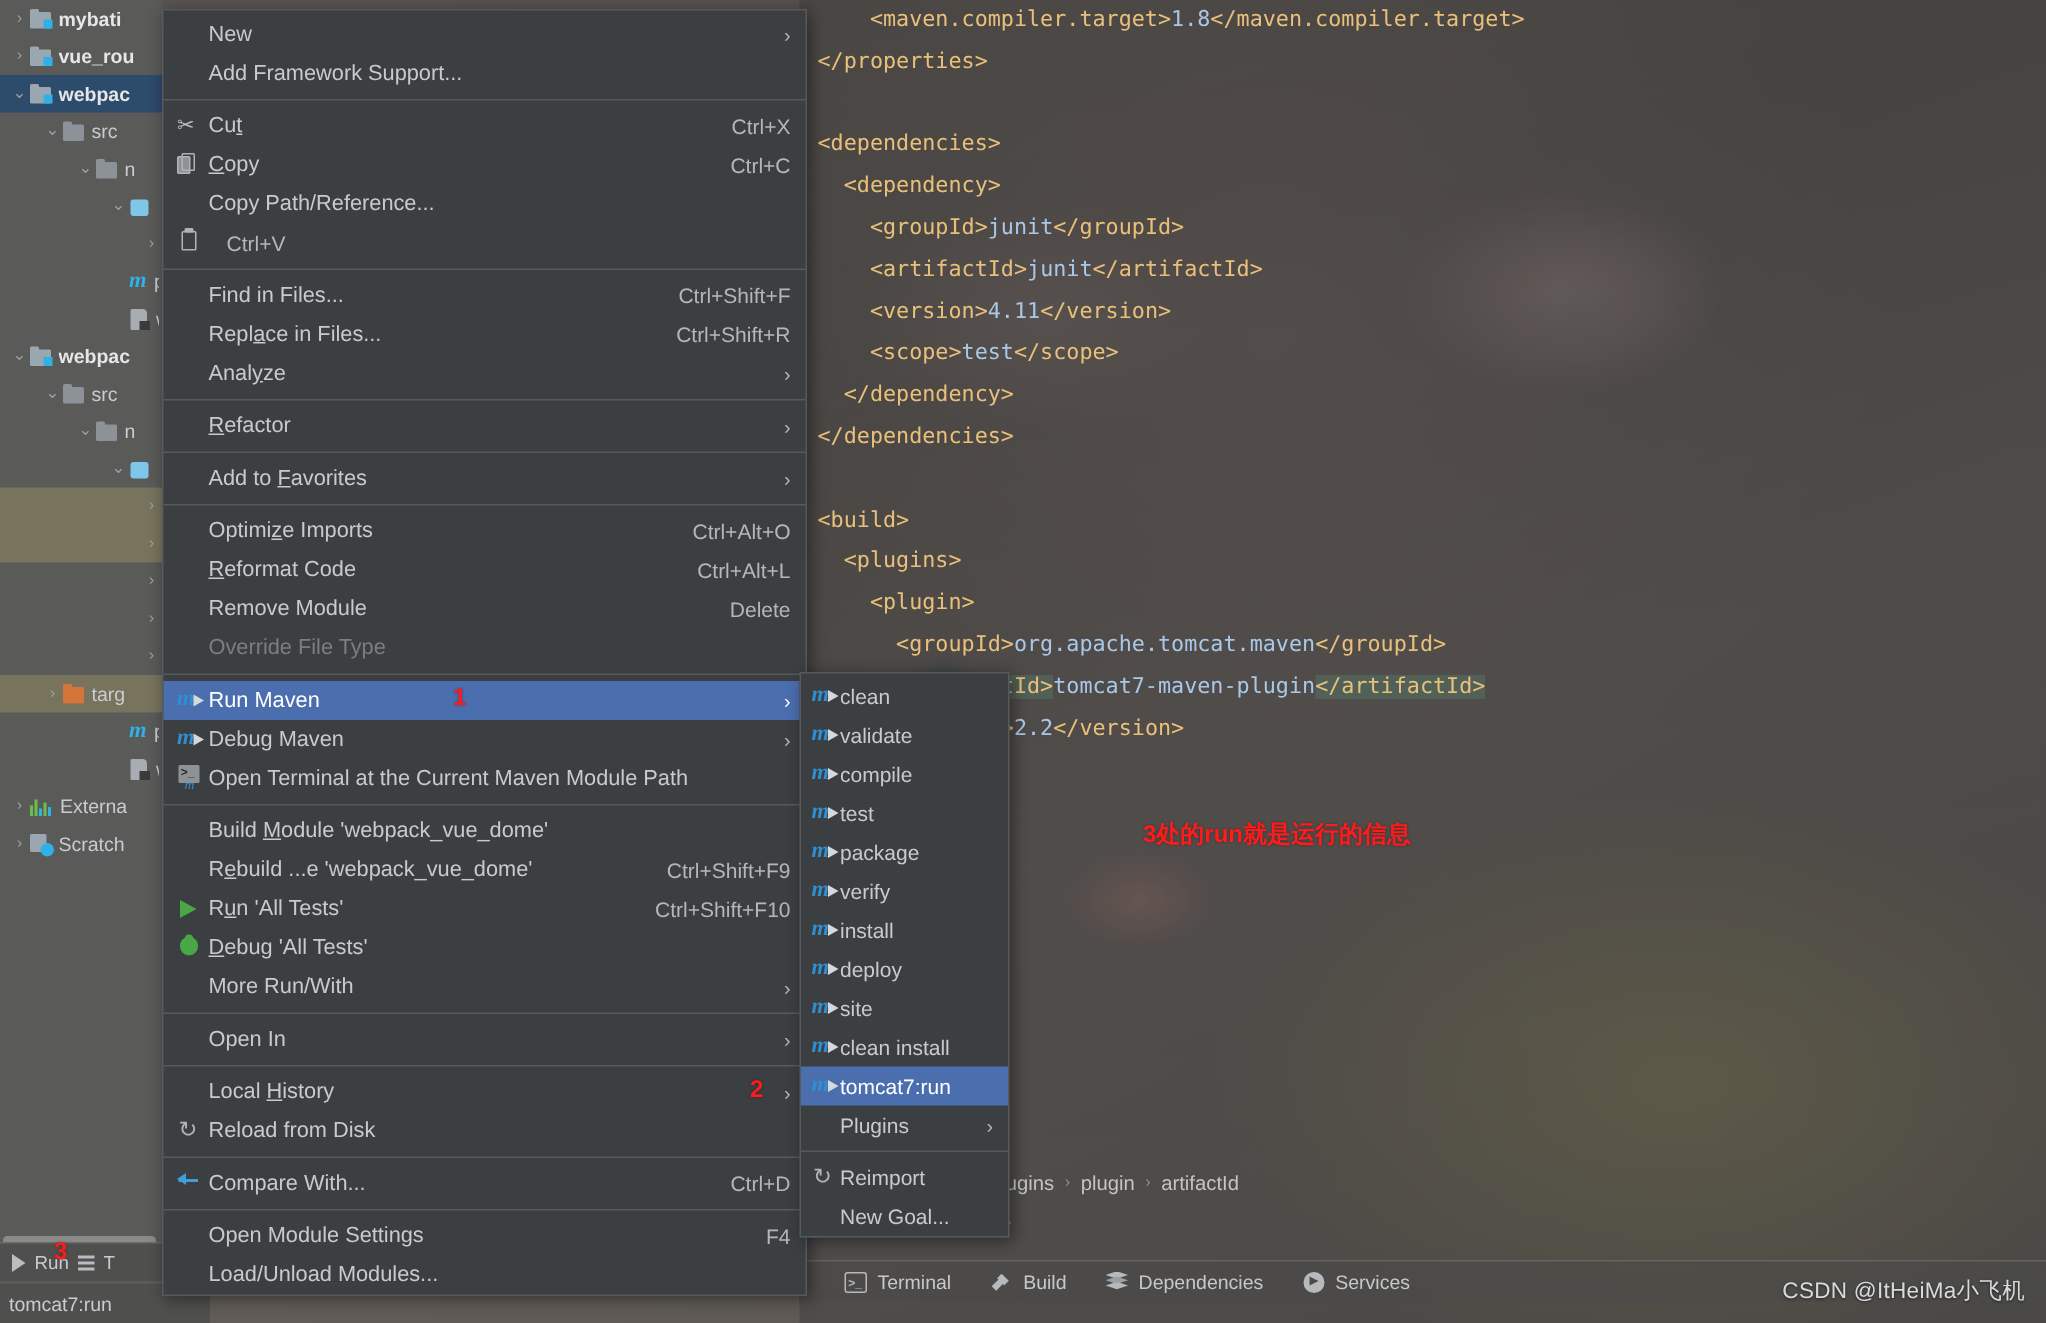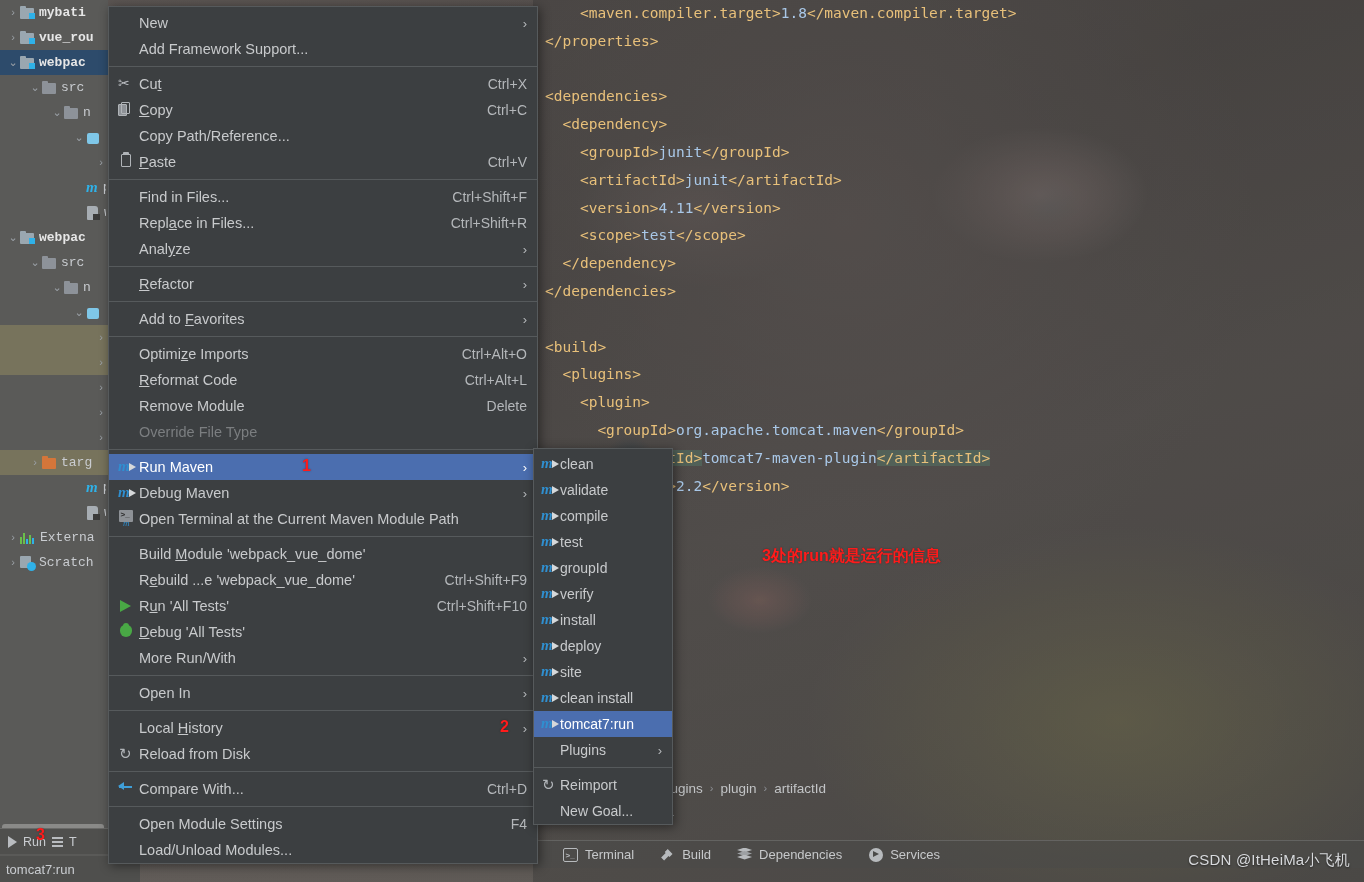--- a/index.html
+++ b/index.html
@@ -58,21 +58,21 @@
     white-space: nowrap;
     padding-right: 2px;
   }
   .tree-row.sel-blue { background: #2d4b6b; }
   .tree-row.sel-olive { background: #77735c; }
   .chev {
     width: 14px; flex: 0 0 14px;
     display: inline-block; text-align: center;
     color: #9aa0a6; font-size: 11px; line-height: 1;
   }
-  .tree-label { overflow: hidden; font-family: Liberation Mono, monospace; }
+  .tree-label { overflow: hidden; }
   .tree-row.bold .tree-label { font-weight: bold; color: #e6e6e6; }
 
   .ic { flex: 0 0 auto; display:inline-block; margin-right:4px; position:relative; }
 
   
   .ic-module { width:15px; height:13px; }
   .ic-module i {
     position:absolute; left:0; top:2px; width:14px; height:11px;
     background:#9aa7b0; border-radius:1px;
   }
@@ -516,21 +516,20 @@
         <span class="mi-ic"><span class="g-copy"><b></b><i></i></span></span>
         <span class="mi-label"><span class="u">C</span>opy</span>
         <span class="mi-key">Ctrl+C</span>
       </div>
       <div class="mi">
         <span class="mi-ic"></span>
         <span class="mi-label">Copy Path/Reference...</span>
       </div>
       <div class="mi">
         <span class="mi-ic"><span class="g-paste"><i></i><b></b></span></span>
-        <span class="mi-label"><span class="u">P</span>aste</span>
         <span class="mi-key">Ctrl+V</span>
       </div>
       <div class="mi-sep"></div>
       <div class="mi">
         <span class="mi-ic"></span>
         <span class="mi-label">Find in Files...</span>
         <span class="mi-key">Ctrl+Shift+F</span>
       </div>
       <div class="mi">
         <span class="mi-ic"></span>
@@ -679,21 +678,21 @@
       <div class="mi">
         <span class="mi-ic">
           <span class="g-maven">m</span>
         </span>
         <span class="mi-label">test</span>
       </div>
       <div class="mi">
         <span class="mi-ic">
           <span class="g-maven">m</span>
         </span>
-        <span class="mi-label">groupId</span>
+        <span class="mi-label">package</span>
       </div>
       <div class="mi">
         <span class="mi-ic">
           <span class="g-maven">m</span>
         </span>
         <span class="mi-label">verify</span>
       </div>
       <div class="mi">
         <span class="mi-ic">
           <span class="g-maven">m</span>

